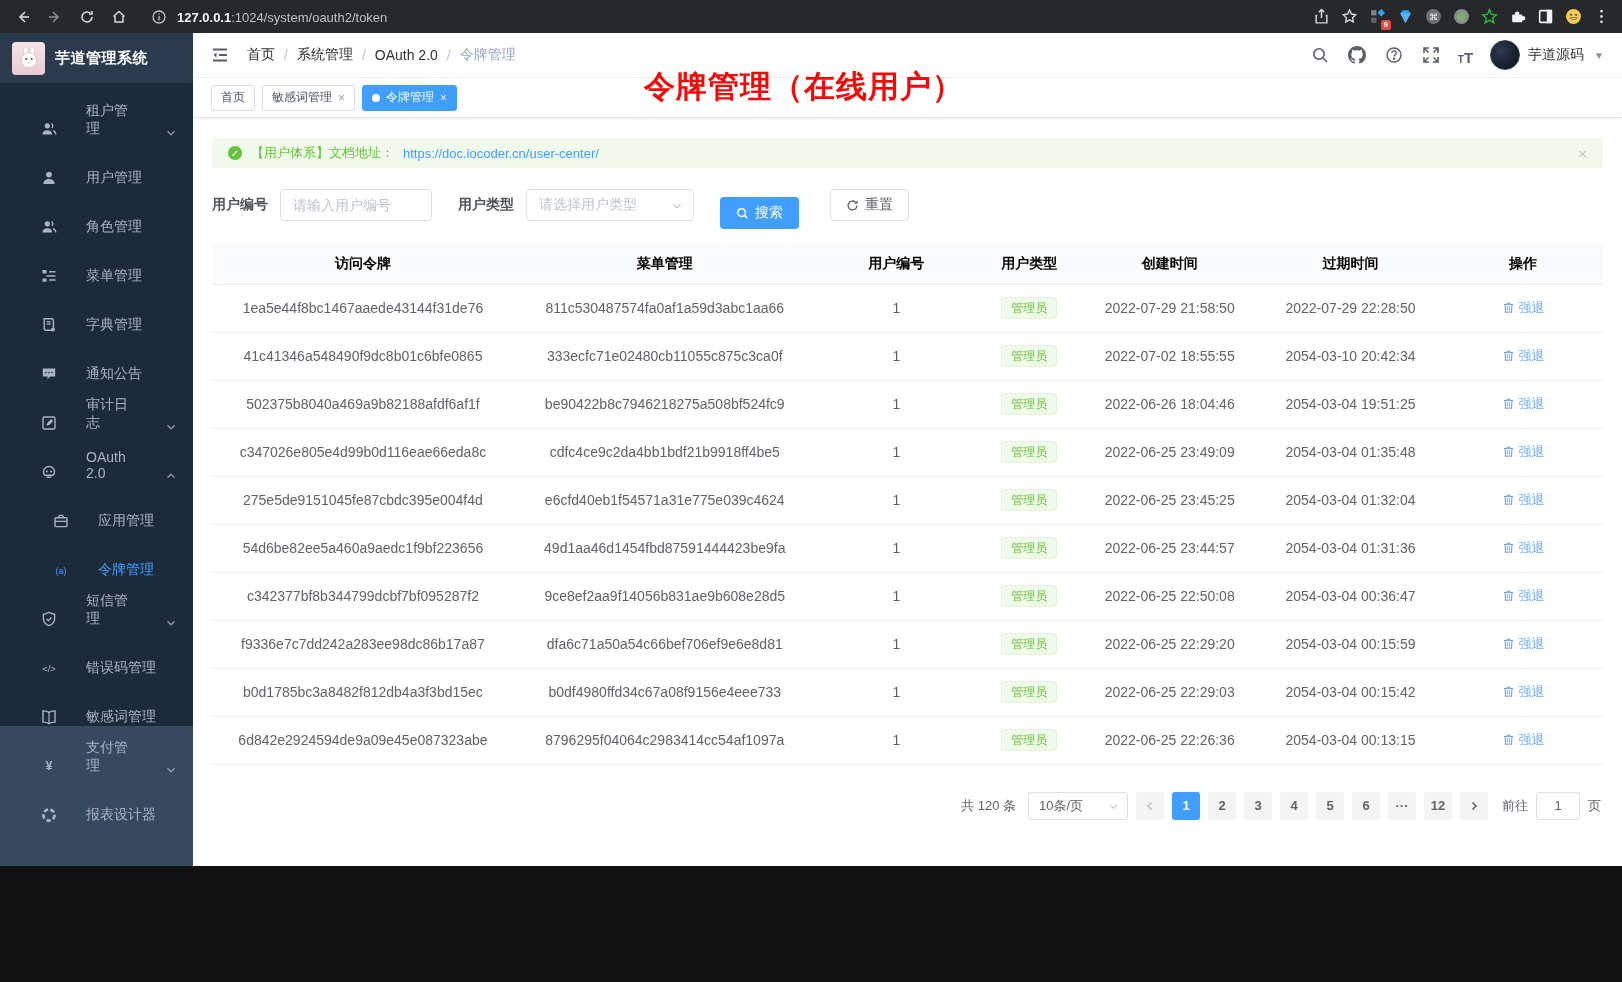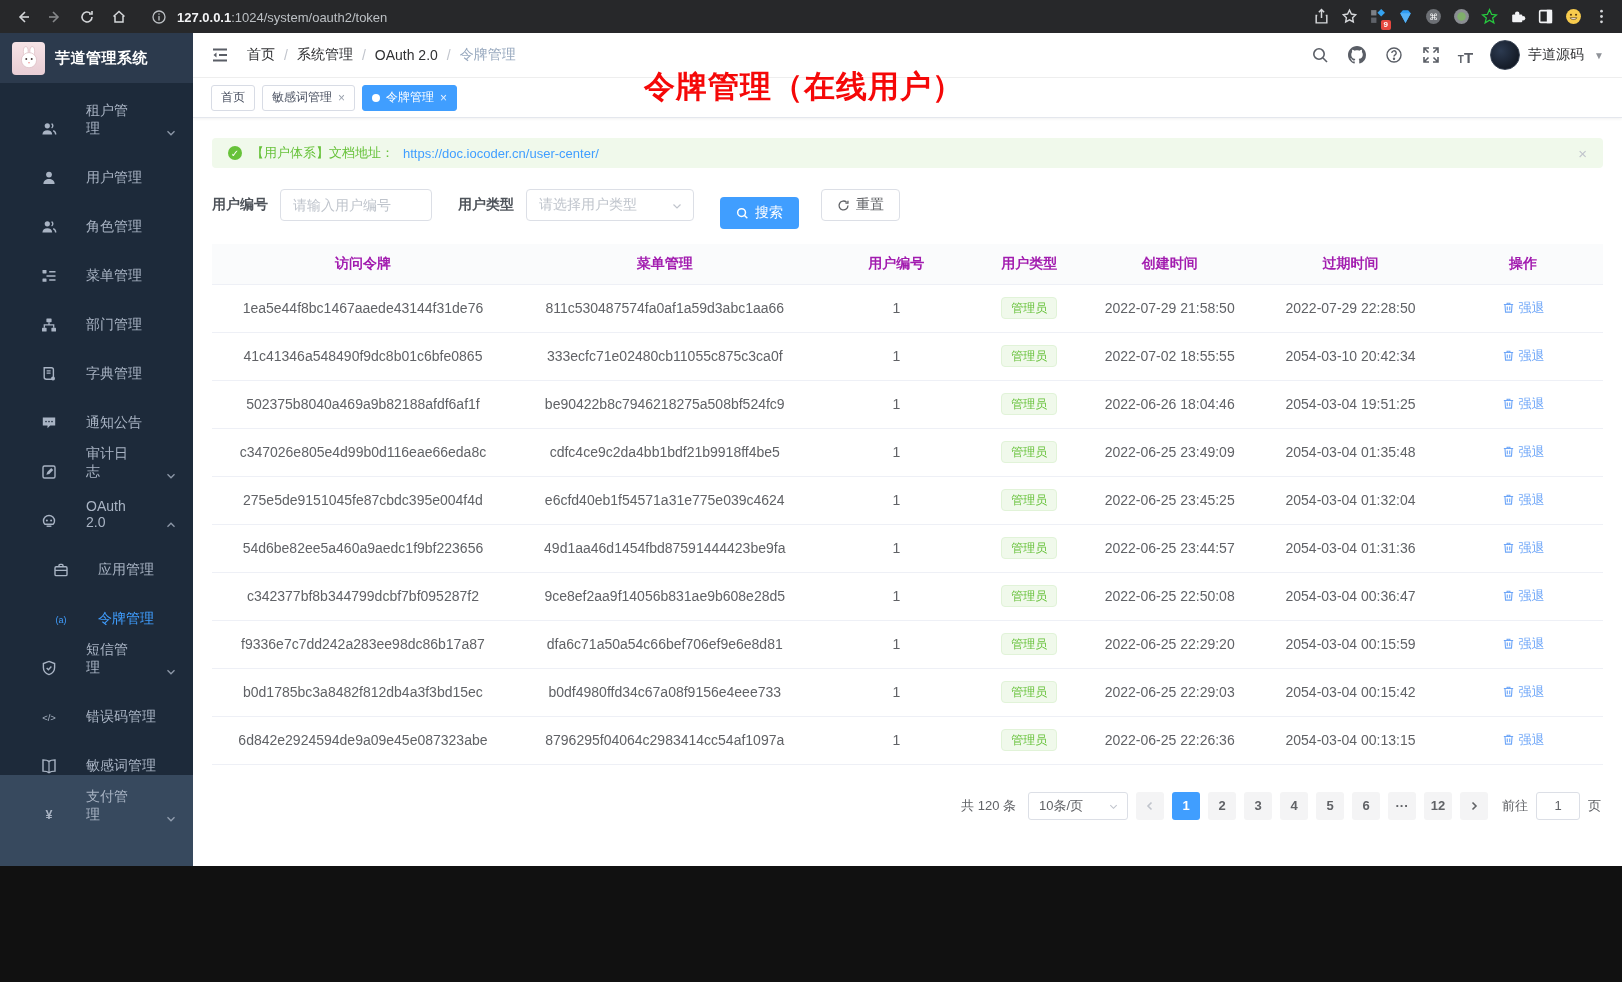--- a/index.html
+++ b/index.html
@@ -90,25 +90,25 @@
     color:#606266;font-family:inherit;}
   .f-input::placeholder{color:#bfc4cc;}
   .f-select{width:168px;height:32px;border:1px solid #dcdfe6;border-radius:4px;padding:0 10px 0 12px;
     display:flex;align-items:center;justify-content:space-between;color:#bfc4cc;font-size:14px;cursor:pointer;background:#fff;}
   .f-select .sel-caret{color:#c0c4cc;width:12px;height:12px;}
   .f-gap{width:6px;}
   .btn{height:32px;border-radius:4px;display:inline-flex;align-items:center;gap:6px;padding:0 15px;
     font-size:14px;cursor:pointer;border:1px solid transparent;}
   .btn svg{width:13px;height:13px;}
   .btn-primary{background:#409eff;color:#fff;margin-top:16px;}
-  .btn-plain{background:#fff;border-color:#dcdfe6;color:#606266;margin-left:12px;}
+  .btn-plain{background:#fff;border-color:#dcdfe6;color:#606266;margin-left:21px;}
 
   
   table.grid{width:100%;border-collapse:collapse;table-layout:fixed;margin-top:15px;}
-  .grid th{height:40px;background:#fafbfc;color:#a21caf;font-size:14px;font-weight:700;
+  .grid th{height:40px;background:#fafbfc;color:#000000;font-size:14px;font-weight:700;
     border-bottom:1px solid #eef0f6;}
   .grid td{height:48px;text-align:center;font-size:14px;color:#606266;border-bottom:1px solid #eef0f6;
     overflow:hidden;white-space:nowrap;}
   .badge{display:inline-block;background:#f0f9eb;border:1px solid #e1f3d8;color:#67c23a;font-size:12px;
     border-radius:4px;padding:3px 9px;line-height:1.2;}
   .kick{color:#6ea6f8;font-size:13px;display:inline-flex;align-items:center;gap:4px;cursor:pointer;text-decoration:none;}
   .kick svg{width:13px;height:13px;}
 
   
   .pager{display:flex;align-items:center;justify-content:flex-end;gap:8px;margin-top:27px;padding-right:2px;}
@@ -294,31 +294,20 @@
                   <rect x="1.5" y="2" width="4" height="3.4" rx=".6" fill="currentColor"></rect>
                   <rect x="1.5" y="10.4" width="4" height="3.4" rx=".6" fill="currentColor"></rect>
                   <path d="M8.2 3.7h6.3M8.2 12.1h6.3M5.5 7.9h9" fill="none" stroke="currentColor" stroke-width="1.5"></path>
                 </svg>
               </span>
               <span class="mi-label">菜单管理</span>
             </a>
             <a class="menu-item">
               <span class="icn">
                 <svg viewBox="0 0 16 16">
-                  <rect x="5.4" y="1.4" width="5.2" height="3.8" rx=".6" fill="currentColor"></rect>
-                  <rect x="1" y="10.8" width="4.6" height="3.8" rx=".6" fill="currentColor"></rect>
-                  <rect x="10.4" y="10.8" width="4.6" height="3.8" rx=".6" fill="currentColor"></rect>
-                  <path d="M8 5.2v2.6M3.3 10.8V7.8h9.4v3" fill="none" stroke="currentColor" stroke-width="1.3"></path>
-                </svg>
-              </span>
-              <span class="mi-label">部门管理</span>
-            </a>
-            <a class="menu-item">
-              <span class="icn">
-                <svg viewBox="0 0 16 16">
                   <path d="M3.2 1.8h7.2a2 2 0 0 1 2 2v9.4H5.2a2 2 0 0 1-2-2z" fill="none" stroke="currentColor" stroke-width="1.4"></path>
                   <path d="M5.6 4.8h4M5.6 7.2h4" fill="none" stroke="currentColor" stroke-width="1.2"></path>
                   <circle cx="12" cy="12.6" r="2" fill="currentColor"></circle>
                 </svg>
               </span>
               <span class="mi-label">字典管理</span>
             </a>
             <a class="menu-item">
               <span class="icn">
                 <svg viewBox="0 0 16 16">
@@ -406,20 +395,28 @@
           <a class="menu-item">
             <span class="icn">
               <svg viewBox="0 0 16 16">
                 <text x="8" y="12.4" text-anchor="middle" font-size="12.5" font-weight="bold" fill="currentColor">¥</text>
               </svg>
             </span>
             <span class="mi-label">支付管理</span>
             <span class="mi-chev "><svg viewBox="0 0 12 12" fill="none" stroke="currentColor" stroke-width="1.3">
                 <path d="M2.5 4.3L6 7.8l3.5-3.5"></path>
               </svg></span>
+          </a>
+          <a class="menu-item">
+            <span class="icn">
+              <svg viewBox="0 0 16 16">
+                <circle cx="8" cy="8" r="5.6" fill="none" stroke="currentColor" stroke-width="2.7" stroke-dasharray="4.4 2.4"></circle>
+              </svg>
+            </span>
+            <span class="mi-label">报表设计器</span>
           </a>
         </nav>
     </aside>
 
     <div class="main">
       <div class="navbar">
         <span class="hamburger">
           <svg viewBox="0 0 20 20" fill="none" stroke="currentColor" stroke-width="1.8">
               <path d="M3 4.5h14M9 10h8M3 15.5h14"></path>
               <path d="M6.5 7.5L3.5 10l3 2.5z" fill="currentColor" stroke="none"></path>

